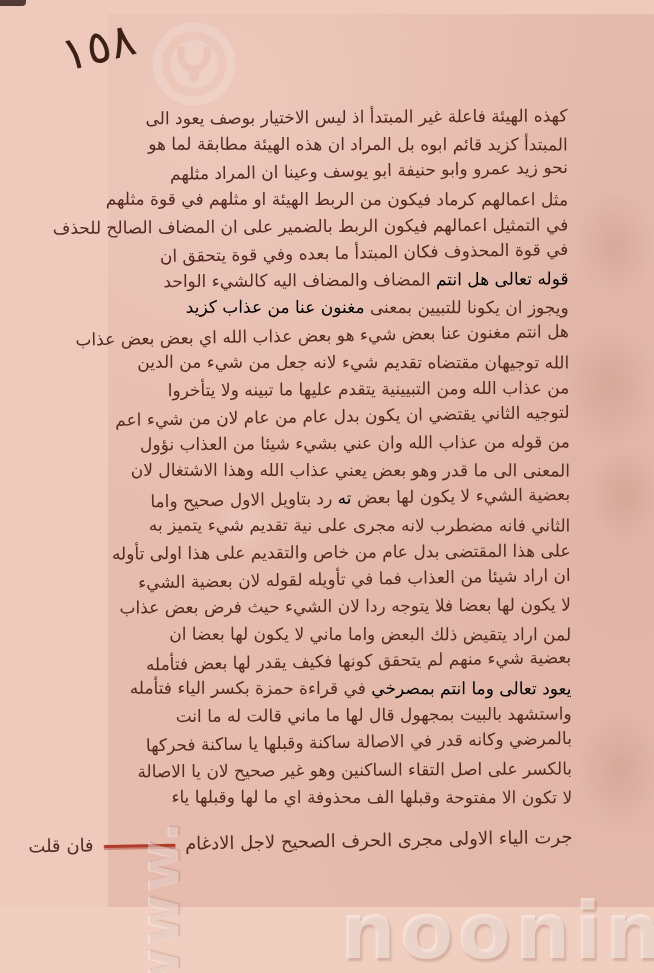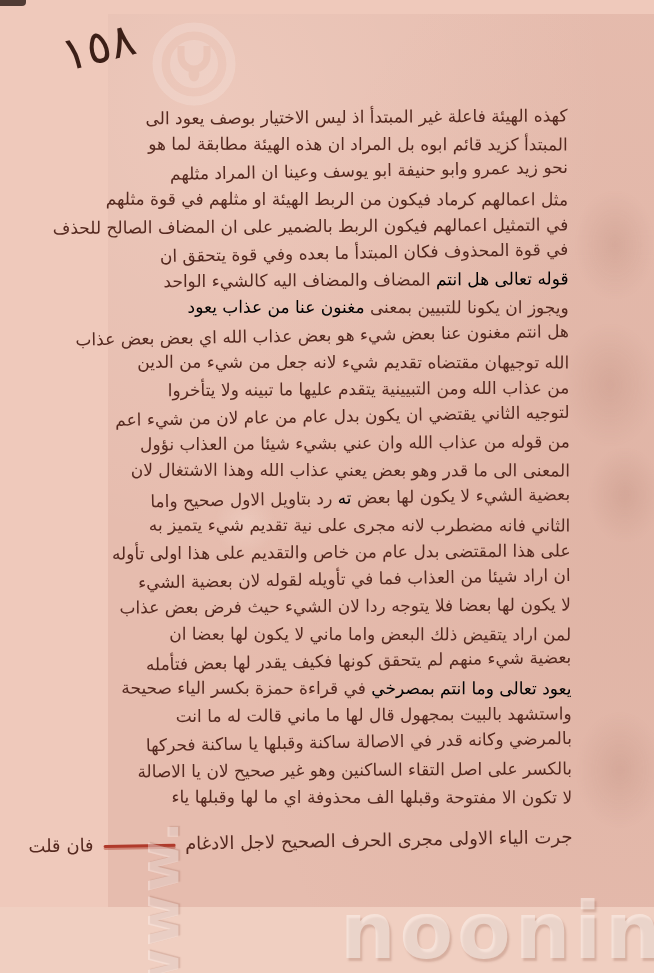--- a/index.html
+++ b/index.html
@@ -120,35 +120,35 @@
 </div>
 
 <div class="textblock">
     <div class="line"><span class="seg-ink">كهذه الهيئة فاعلة غير المبتدأ اذ ليس الاختيار بوصف يعود الى</span></div>
     <div class="line"><span class="seg-ink">المبتدأ كزيد قائم ابوه بل المراد ان هذه الهيئة مطابقة لما هو</span></div>
     <div class="line"><span class="seg-ink">نحو زيد عمرو وابو حنيفة ابو يوسف وعينا ان المراد مثلهم</span></div>
     <div class="line"><span class="seg-ink">مثل اعمالهم كرماد فيكون من الربط الهيئة او مثلهم في قوة مثلهم</span></div>
     <div class="line"><span class="seg-ink">في التمثيل اعمالهم فيكون الربط بالضمير على ان المضاف الصالح للحذف</span></div>
     <div class="line"><span class="seg-ink">في قوة المحذوف فكان المبتدأ ما بعده وفي قوة يتحقق ان</span></div>
     <div class="line"><span class="seg-rubric">قوله تعالى هل انتم</span> <span class="seg-ink">المضاف والمضاف اليه كالشيء الواحد</span></div>
-    <div class="line"><span class="seg-ink">ويجوز ان يكونا للتبيين بمعنى</span> <span class="seg-rubric">مغنون عنا من عذاب يعود</span></div>
+    <div class="line"><span class="seg-ink">ويجوز ان يكونا للتبيين بمعنى</span> <span class="seg-rubric">مغنون عنا من عذاب كزيد</span></div>
     <div class="line"><span class="seg-ink">هل انتم مغنون عنا بعض شيء هو بعض عذاب الله اي بعض بعض عذاب</span></div>
     <div class="line"><span class="seg-ink">الله توجيهان مقتضاه تقديم شيء لانه جعل من شيء من الدين</span></div>
     <div class="line"><span class="seg-ink">من عذاب الله ومن التبيينية يتقدم عليها ما تبينه ولا يتأخروا</span></div>
     <div class="line"><span class="seg-ink">لتوجيه الثاني يقتضي ان يكون بدل عام من عام لان من شيء اعم</span></div>
     <div class="line"><span class="seg-ink">من قوله من عذاب الله وان عني بشيء شيئا من العذاب نؤول</span></div>
     <div class="line"><span class="seg-ink">المعنى الى ما قدر وهو بعض يعني عذاب الله وهذا الاشتغال لان</span></div>
     <div class="line"><span class="seg-ink">بعضية الشيء لا يكون لها بعض</span> <span class="seg-rubric">ته</span> <span class="seg-ink">رد بتاويل الاول صحيح واما</span></div>
     <div class="line"><span class="seg-ink">الثاني فانه مضطرب لانه مجرى على نية تقديم شيء يتميز به</span></div>
     <div class="line"><span class="seg-ink">على هذا المقتضى بدل عام من خاص والتقديم على هذا اولى تأوله</span></div>
     <div class="line"><span class="seg-ink">ان اراد شيئا من العذاب فما في تأويله لقوله لان بعضية الشيء</span></div>
     <div class="line"><span class="seg-ink">لا يكون لها بعضا فلا يتوجه ردا لان الشيء حيث فرض بعض عذاب</span></div>
     <div class="line"><span class="seg-ink">لمن اراد يتقيض ذلك البعض واما ماني لا يكون لها بعضا ان</span></div>
     <div class="line"><span class="seg-ink">بعضية شيء منهم لم يتحقق كونها فكيف يقدر لها بعض فتأمله</span></div>
-    <div class="line"><span class="seg-rubric">يعود تعالى وما انتم بمصرخي</span> <span class="seg-ink">في قراءة حمزة بكسر الياء صحيحة</span></div>
+    <div class="line"><span class="seg-rubric">يعود تعالى وما انتم بمصرخي</span> <span class="seg-ink">في قراءة حمزة بكسر الياء فتأمله</span></div>
     <div class="line"><span class="seg-ink">واستشهد بالبيت بمجهول قال لها ما ماني قالت له ما انت</span></div>
     <div class="line"><span class="seg-ink">بالمرضي وكانه قدر في الاصالة ساكنة وقبلها يا ساكنة فحركها</span></div>
     <div class="line"><span class="seg-ink">بالكسر على اصل التقاء الساكنين وهو غير صحيح لان يا الاصالة</span></div>
     <div class="line"><span class="seg-ink">لا تكون الا مفتوحة وقبلها الف محذوفة اي ما لها وقبلها ياء</span></div>
     <div class="line last"><span class="seg-ink">جرت الياء الاولى مجرى الحرف الصحيح لاجل الادغام</span> <span class="red-dash"></span> <span class="seg-ink">فان قلت</span></div>
   </div>
 
 <div class="wm-www">www.</div>
 <div class="wm-noonin">noonin</div>
 

